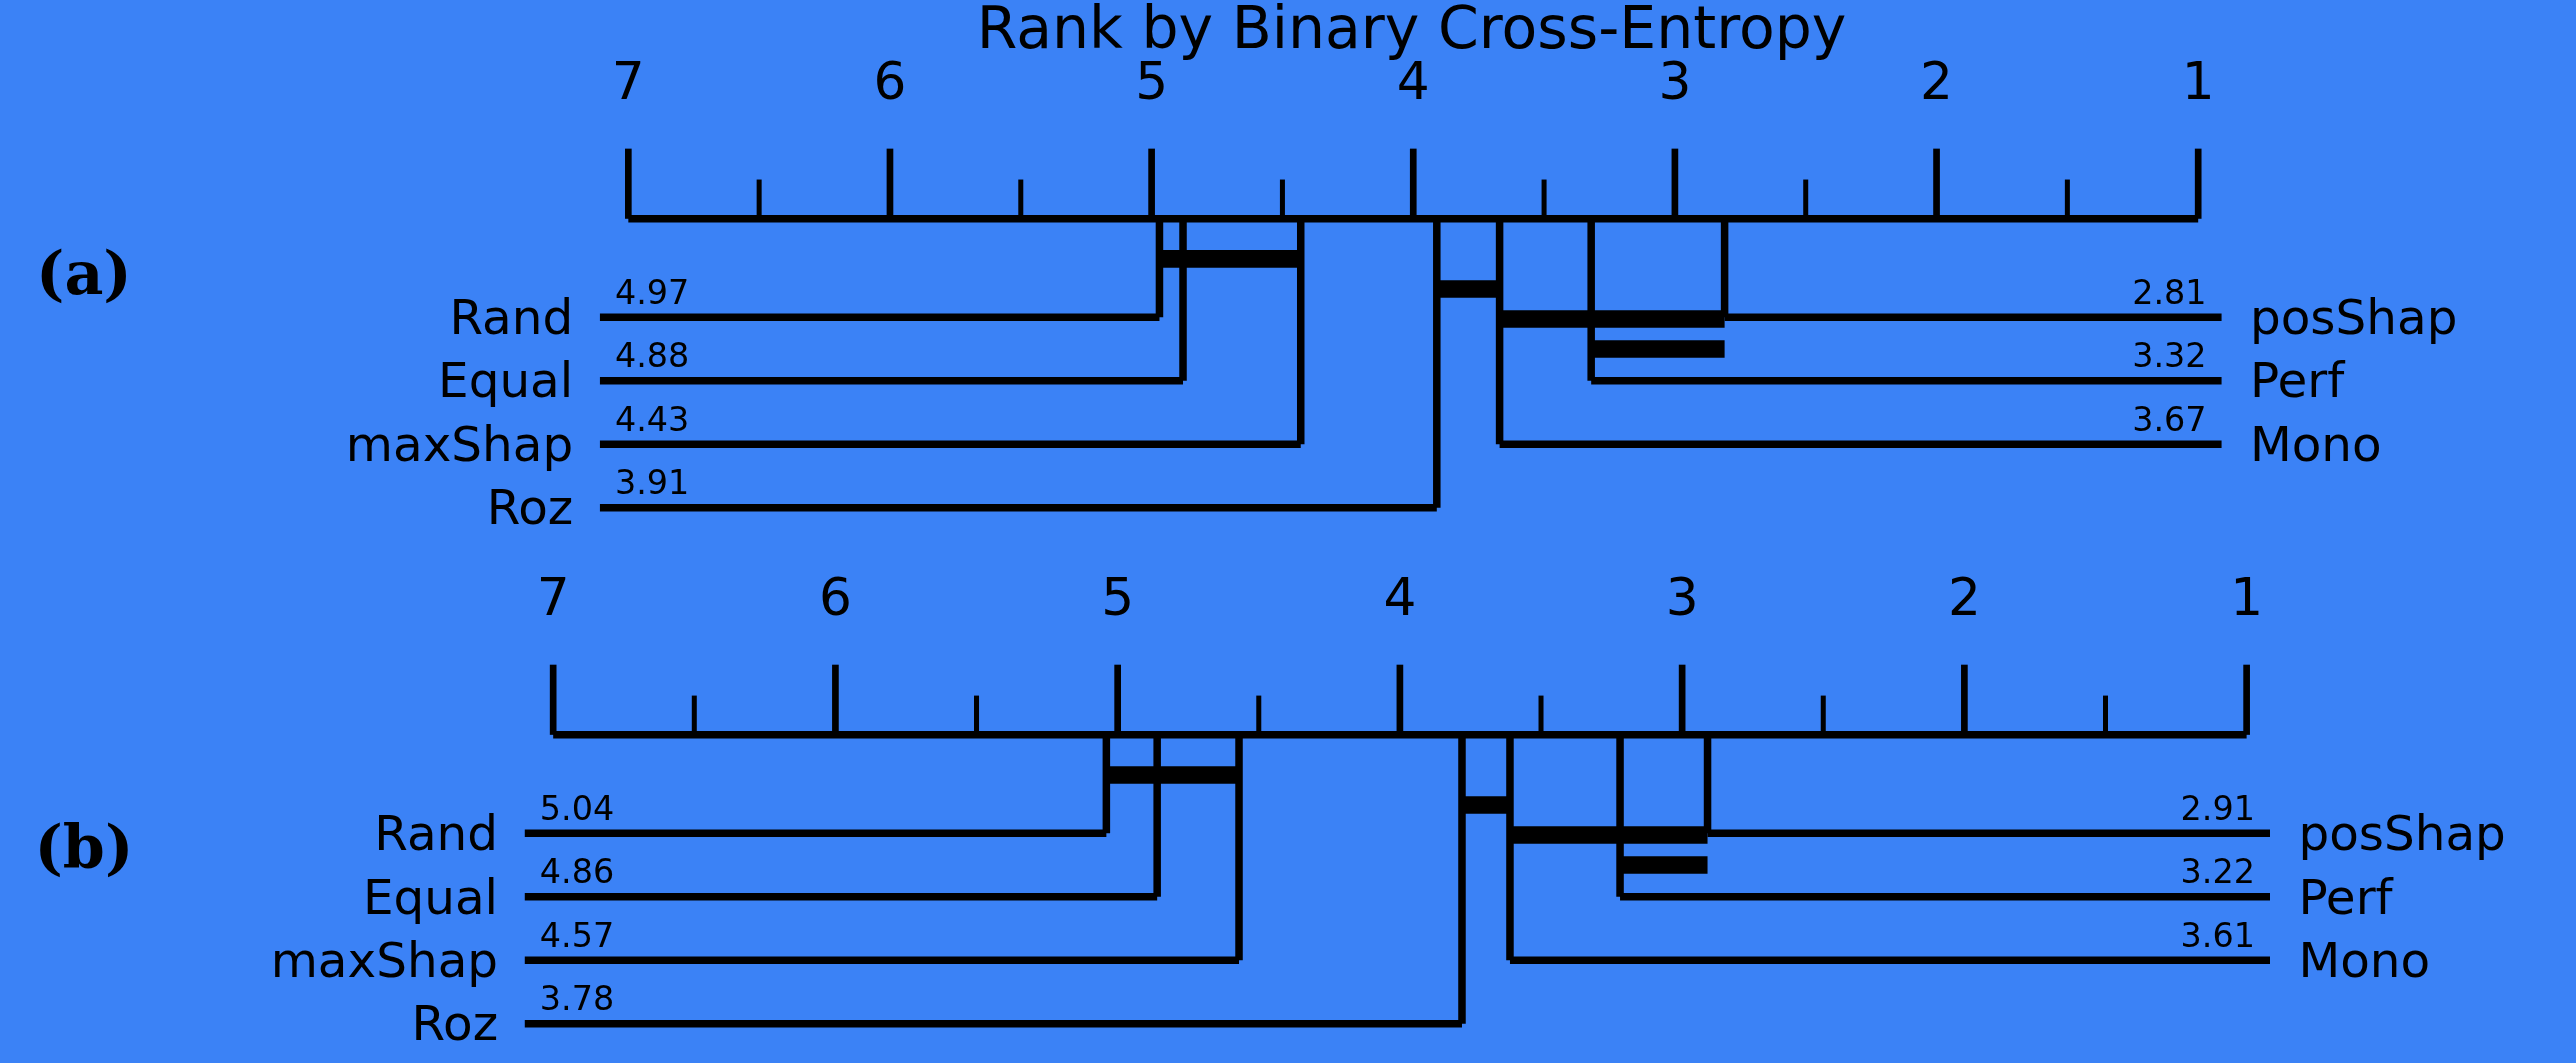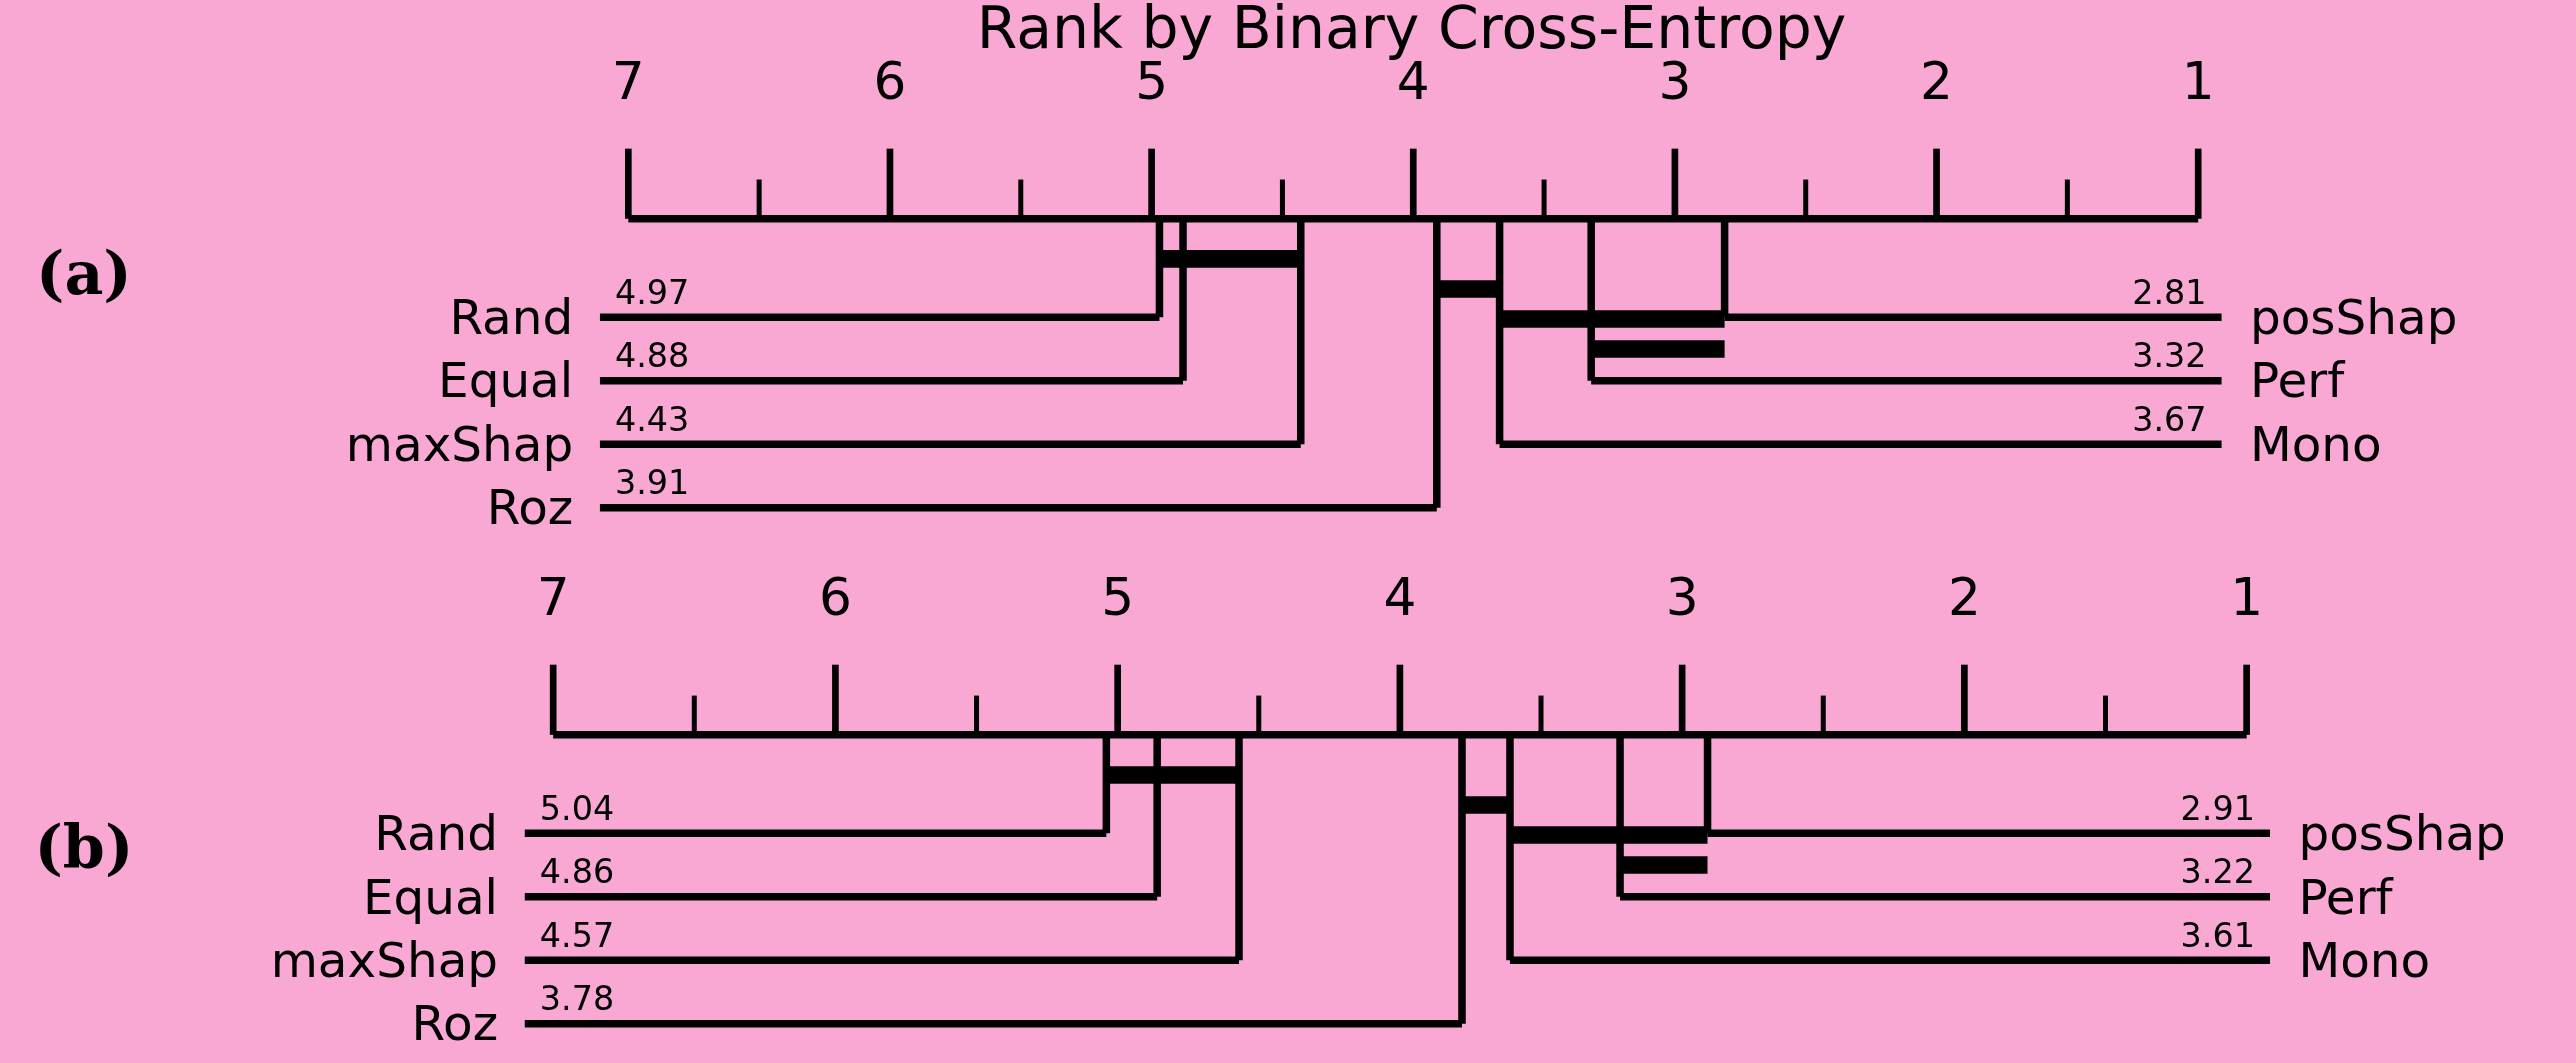--- a/index.html
+++ b/index.html
@@ -10,21 +10,21 @@
   body {
     width: 2576px;
     height: 1063px;
     font-family: "DejaVu Sans", sans-serif;
     overflow: hidden;
   }
   #figure {
     position: relative;
     width: 2576px;
     height: 1063px;
-    background: #f9a8d4;
+    background: #3b82f6;
   }
   svg.cd-svg {
     position: absolute;
     top: 0;
     left: 0;
     width: 2576px;
     height: 1063px;
     display: block;
   }
   .axis-line, .tick-major, .tick-minor, .rank-line, .crossbar, .drop {

